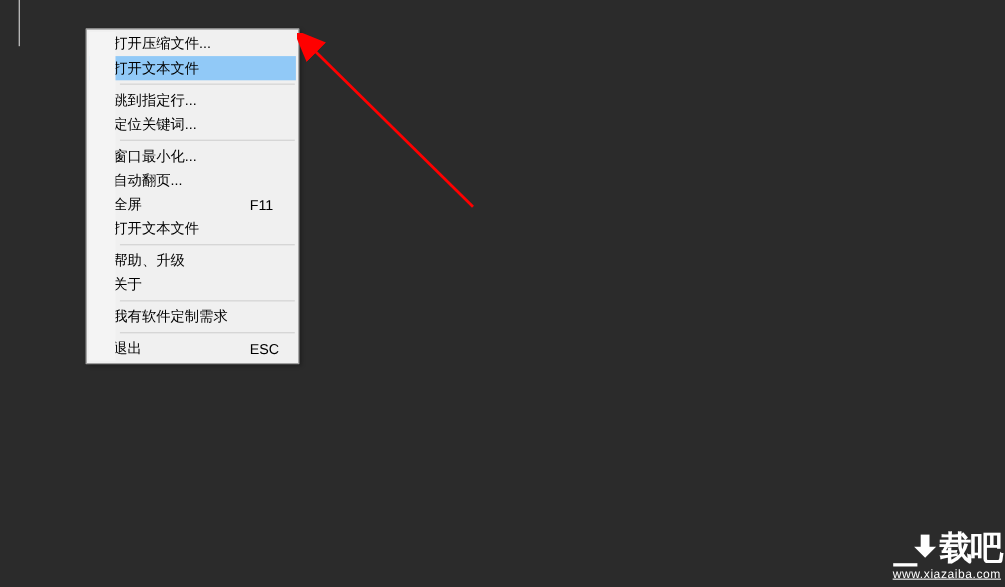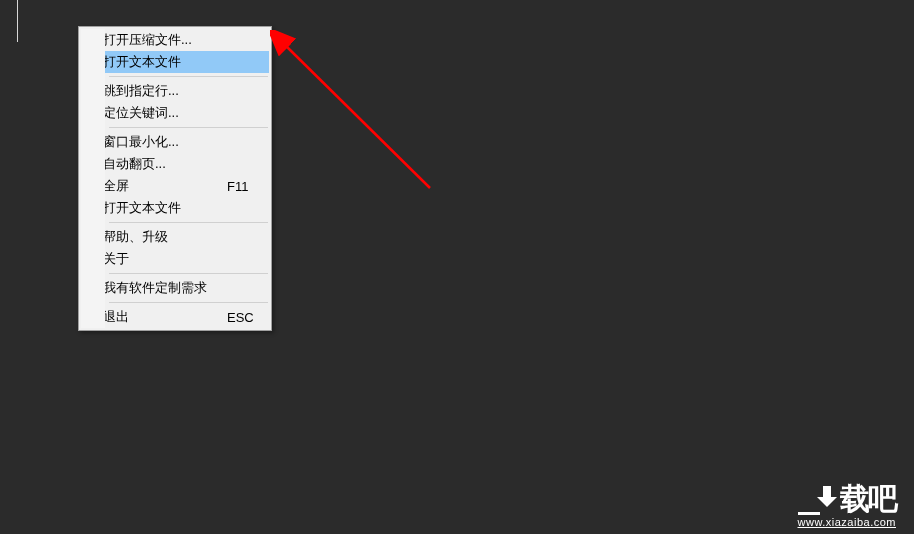--- a/index.html
+++ b/index.html
@@ -65,21 +65,21 @@
     width: 24px;
     background: #f4f4f4;
   }
   .arrow-svg {
     position: absolute;
     left: 270px; top: 30px;
     pointer-events: none;
   }
   .watermark {
     position: absolute;
-    right: 18px; bottom: 6px;
+    right: 4px; bottom: 6px;
     color: #fff;
     text-align: right;
   }
   .watermark .logo {
     font-size: 30px;
     font-weight: 700;
     letter-spacing: -2px;
     line-height: 1;
     display: flex;
     align-items: center;

